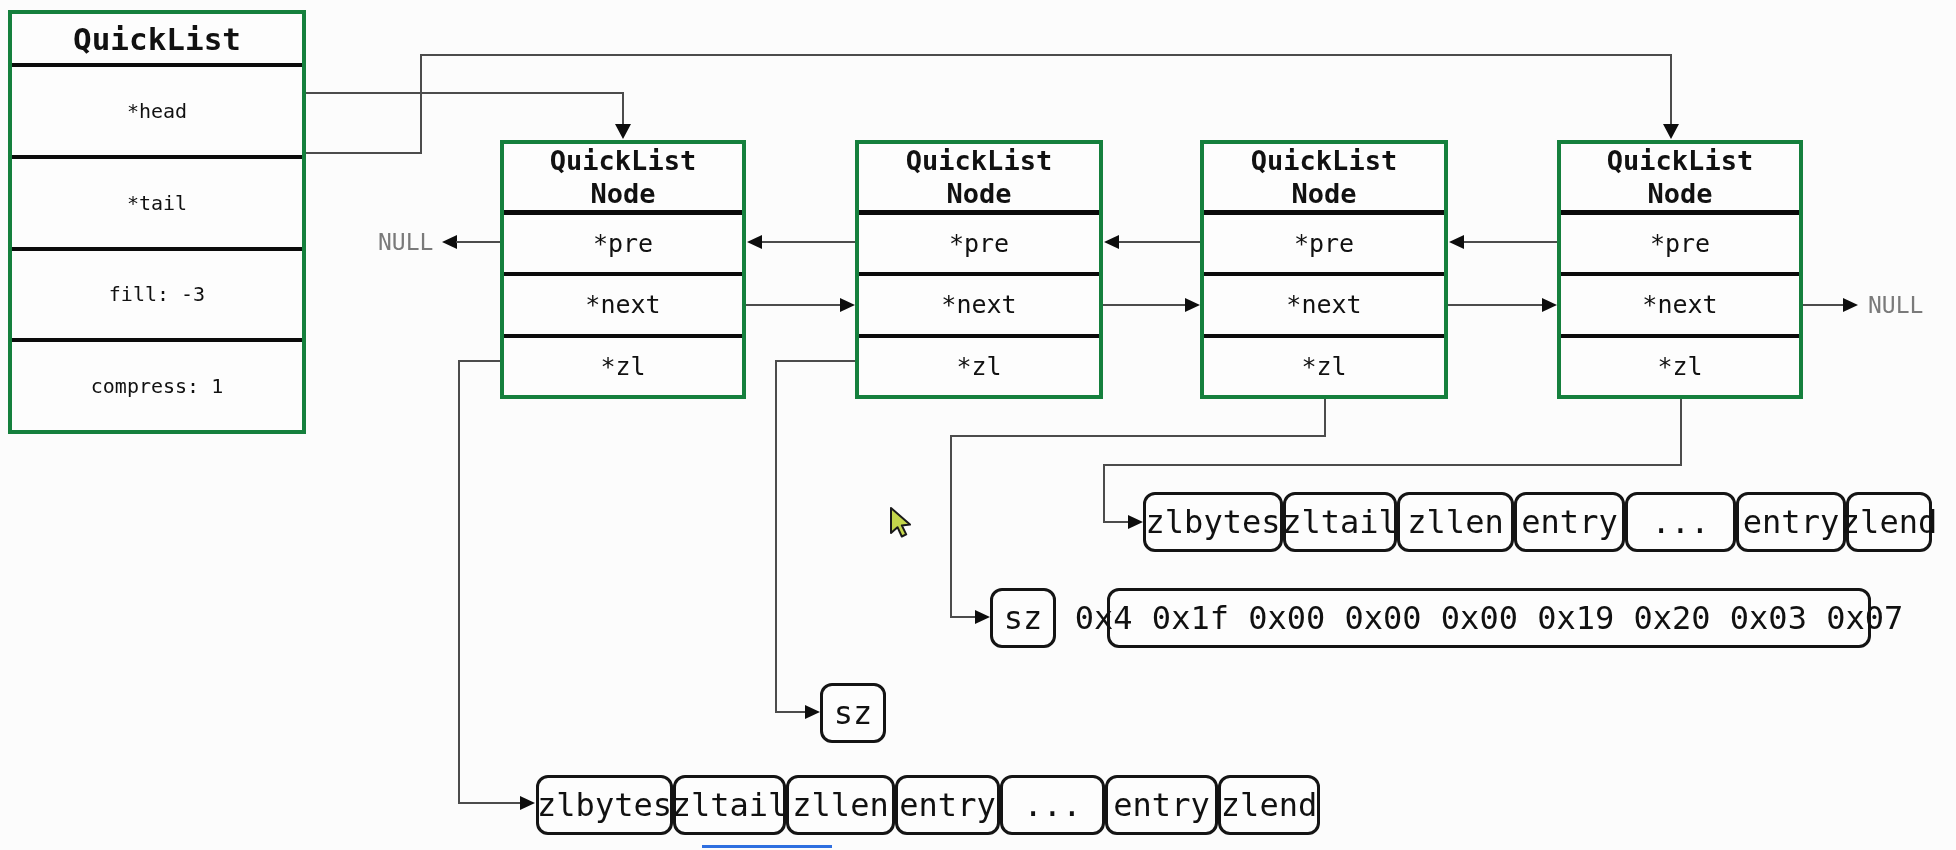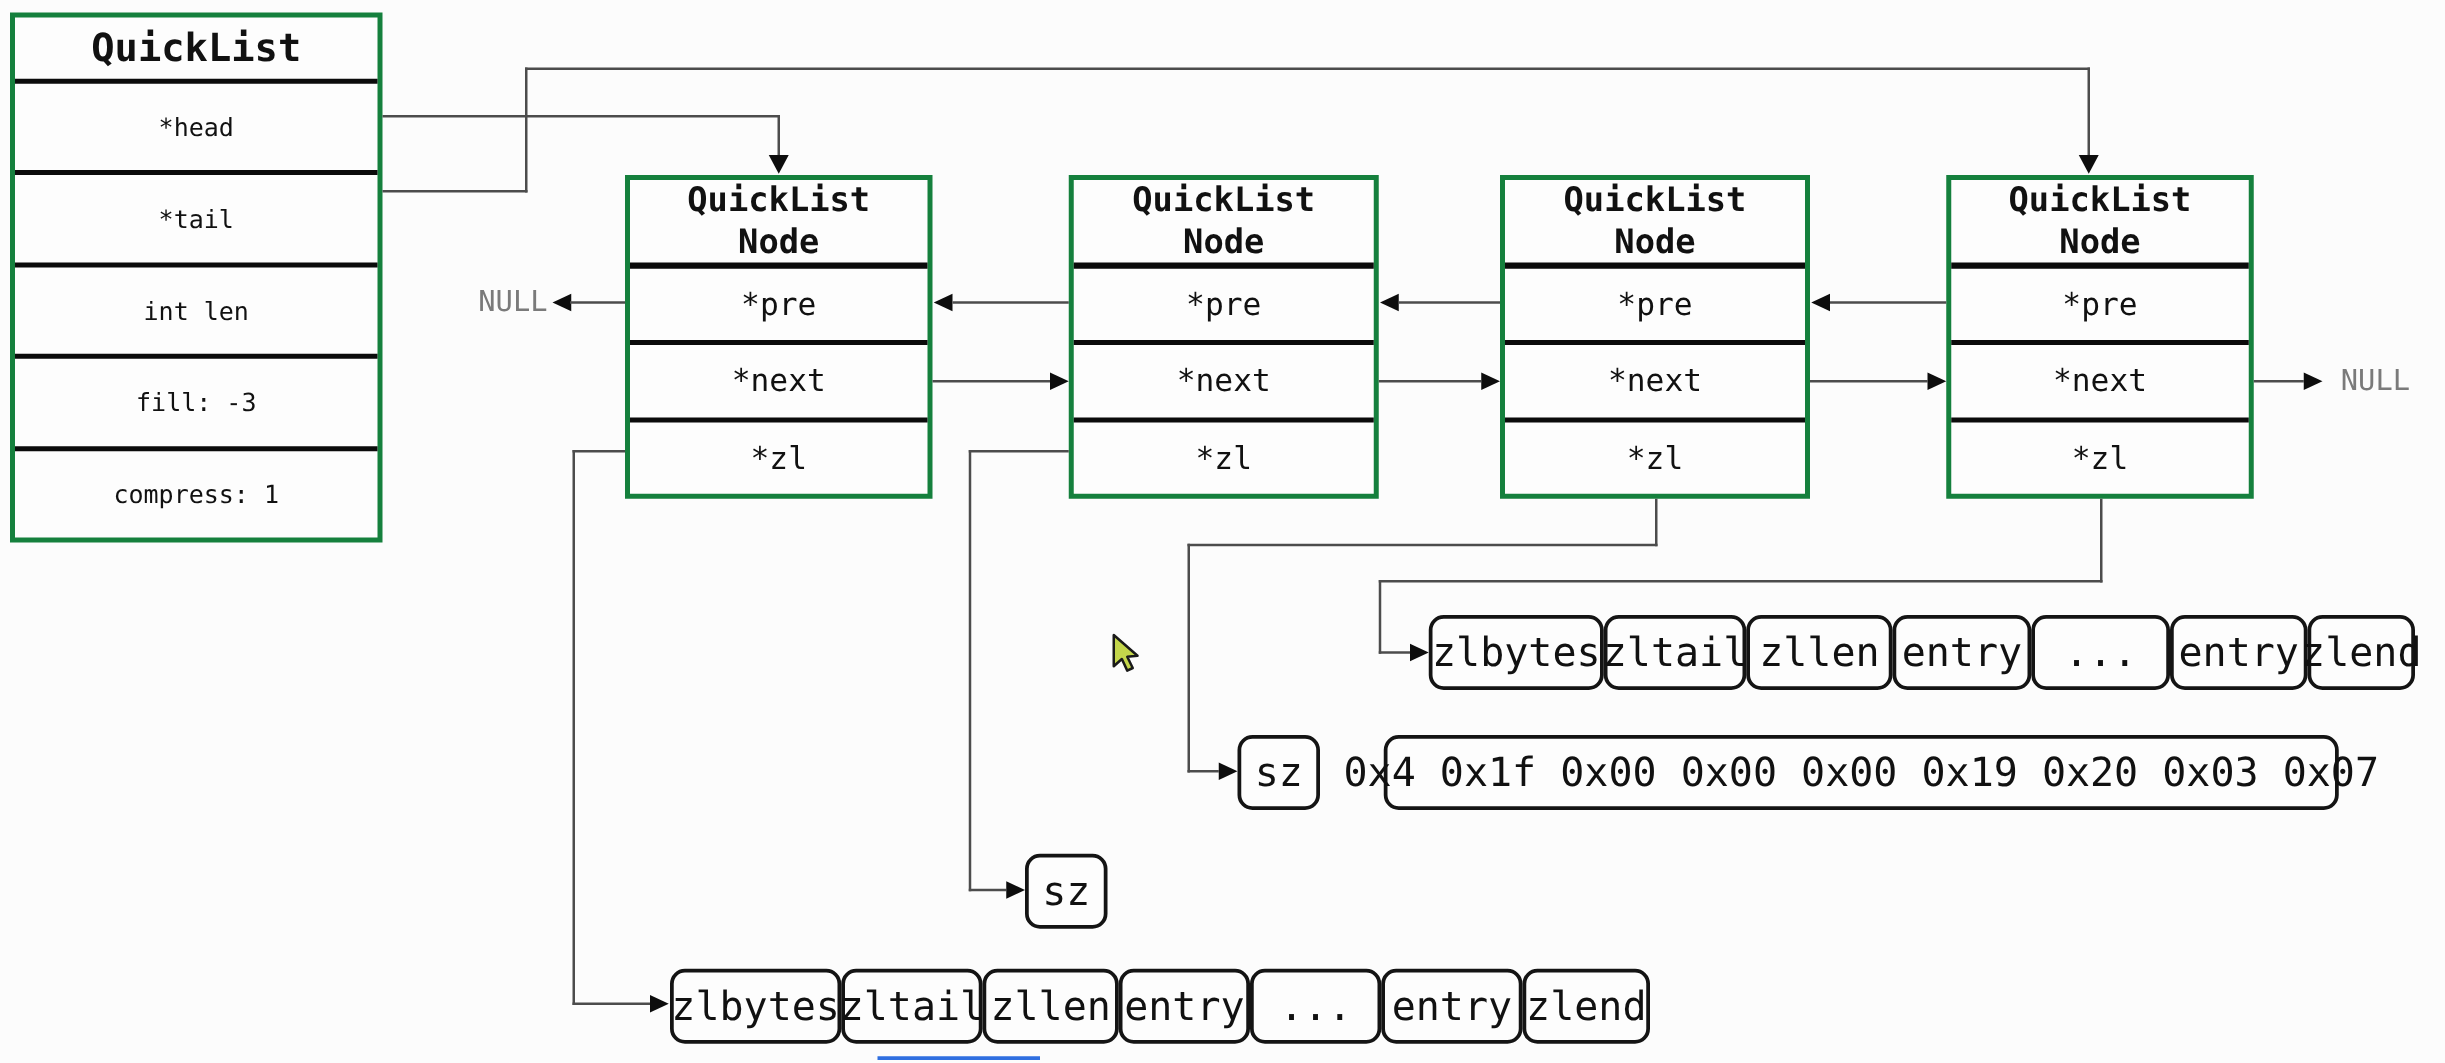--- a/index.html
+++ b/index.html
@@ -47,34 +47,33 @@
     border-right:15px solid #0d0d0d; }
   .arr-d { position:absolute; width:0; height:0;
     border-left:8px solid transparent; border-right:8px solid transparent;
     border-top:15px solid #0d0d0d; }
   
   .cell {
     position:absolute; height:60px; border:3px solid #141414; border-radius:12px;
     background:#fdfdfd; display:flex; align-items:center; justify-content:center;
     font-size:32px; white-space:nowrap;
   }
-  .nulltext { position:absolute; font-size:23px; color:#7a7a7a; width:60px; text-align:right; }
+  .nulltext { position:absolute; font-size:23px; color:#7a7a7a; width:60px; text-align:left; }
   .blue-line { position:absolute; left:702px; top:845px; width:130px; height:3px; background:#2f6fe0; }
   .cursor { position:absolute; left:888px; top:506px; }
 </style>
 </head>
 <body>
 
 <div id="stage">
 
   <div class="box ql-box">
     <div class="ql-title">QuickList</div>
     <div class="ql-row">*head</div>
     <div class="ql-row">*tail</div>
-    <div class="ql-row">int len</div>
     <div class="ql-row">fill: -3</div>
     <div class="ql-row">compress: 1</div>
   </div>
 
   <div class="box node" style="left:500px;width:246px;">
     <div class="node-header">
       <span>QuickList</span>
       <span>Node</span>
     </div>
     <div class="node-row">*pre</div>

